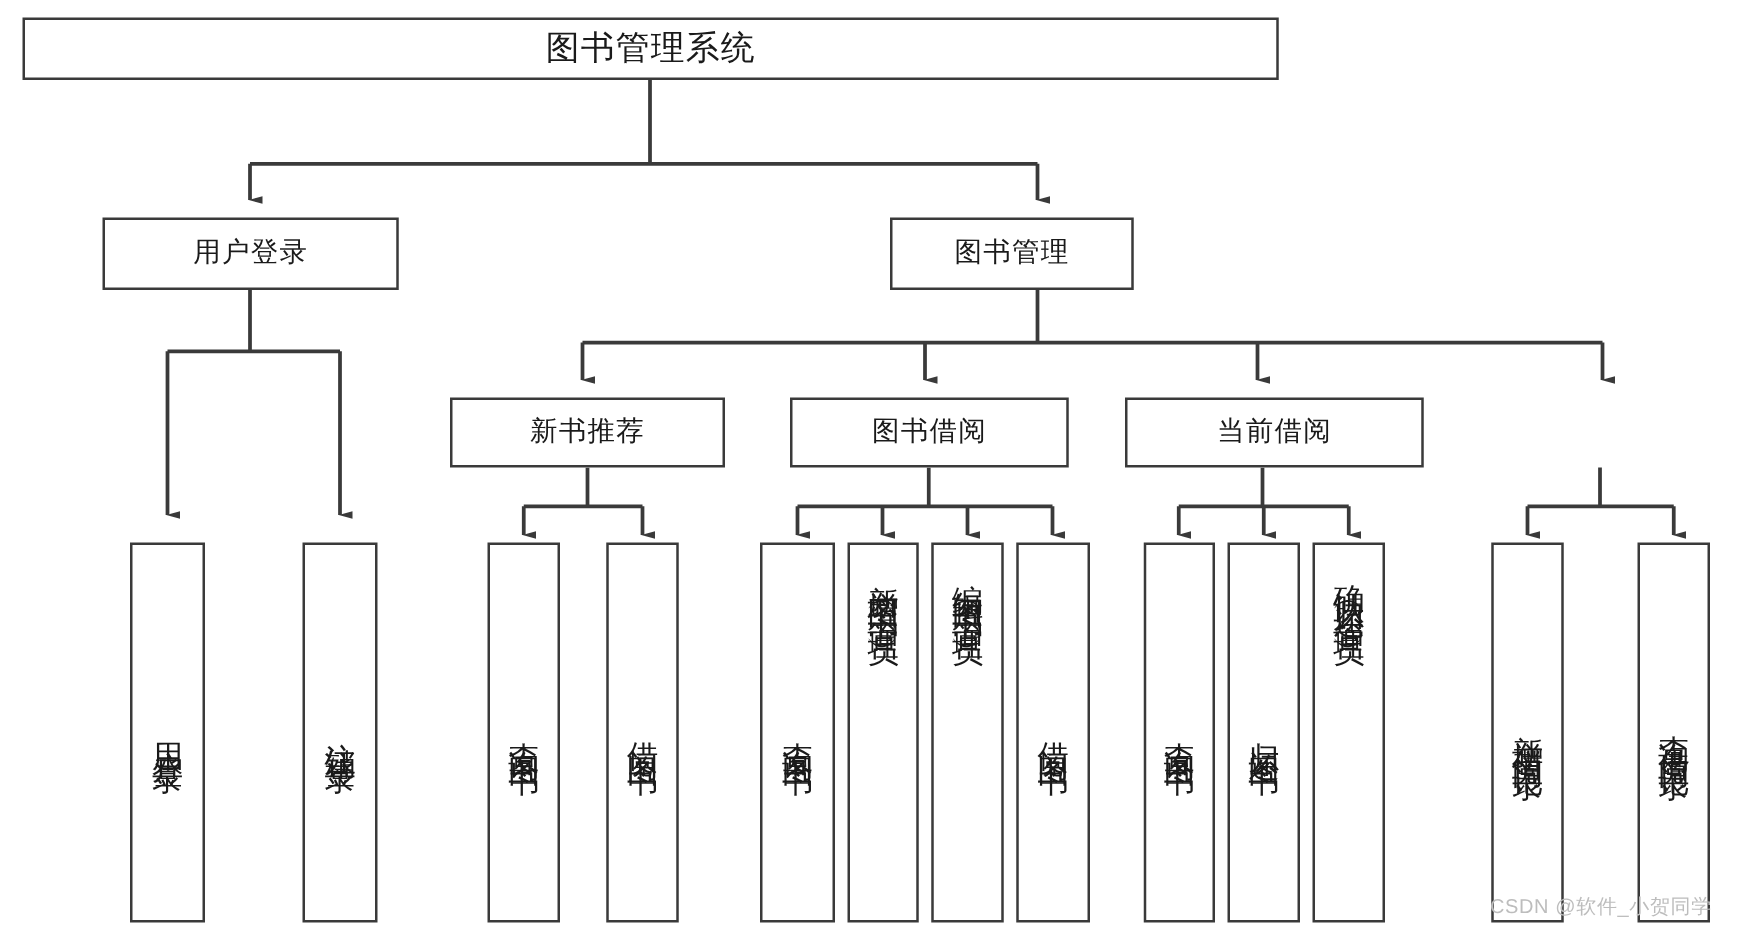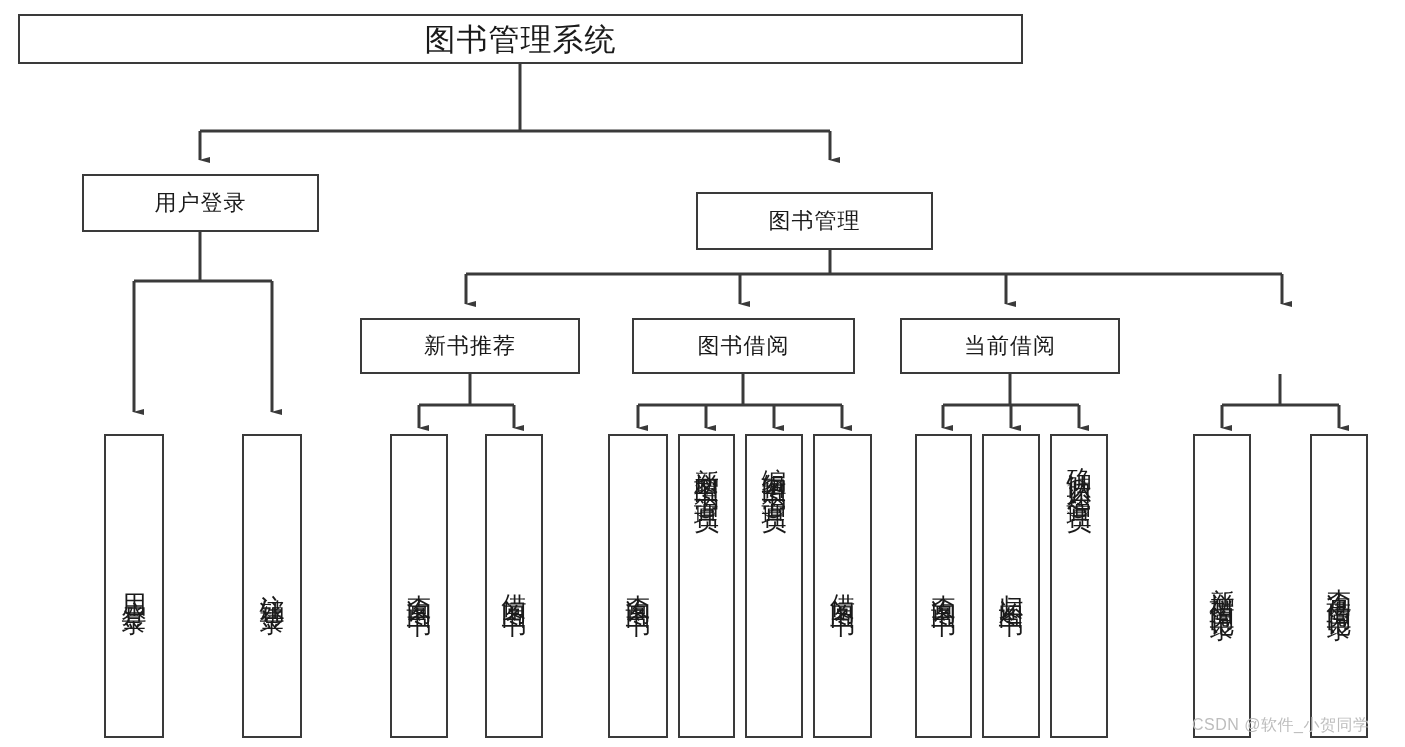--- a/index.html
+++ b/index.html
@@ -22,21 +22,21 @@
     align-items:center;
     justify-content:center;
     color:#1a1a1a;
   }
   .node .lbl{
     font-size:22px;
     line-height:1.18;
     letter-spacing:1px;
     white-space:nowrap;
   }
-  .node.root .lbl{font-size:31px;}
+  .node.root .lbl{font-size:27px;}
   .node.leaf{
     align-items:flex-start;
     padding-top:12px;
   }
   .node.leaf .lbl{
     writing-mode:vertical-rl;
     text-orientation:upright;
     font-size:25px;
     letter-spacing:6px;
     line-height:1.0;
@@ -110,31 +110,31 @@
     </g>
   </svg>
 
   <div class="node root" style="left:18px;top:14px;width:1005px;height:50px;">
     <span class="lbl">图书管理系统</span>
   </div>
 
   <div class="node" style="left:82px;top:174px;width:237px;height:58px;">
     <span class="lbl">用户登录</span>
   </div>
-  <div class="node" style="left:696px;top:174px;width:237px;height:58px;margin-top:18px;">
+  <div class="node" style="left:712px;top:174px;width:195px;height:58px;">
     <span class="lbl">图书管理</span>
   </div>
 
   <div class="node" style="left:632px;top:318px;width:223px;height:56px;">
     <span class="lbl">图书借阅</span>
   </div>
   <div class="node" style="left:360px;top:318px;width:220px;height:56px;">
     <span class="lbl">新书推荐</span>
   </div>
-  <div class="node" style="left:900px;top:318px;width:220px;height:56px;">
+  <div class="node" style="left:900px;top:318px;width:239px;height:56px;">
     <span class="lbl">当前借阅</span>
   </div>
 
   <div class="node leaf center-v" style="left:104px;top:434px;width:60px;height:304px;">
     <span class="lbl">用户登录</span>
   </div>
   <div class="node leaf center-v" style="left:242px;top:434px;width:60px;height:304px;">
     <span class="lbl">注销登录</span>
   </div>
   <div class="node leaf center-v" style="left:390px;top:434px;width:58px;height:304px;">

